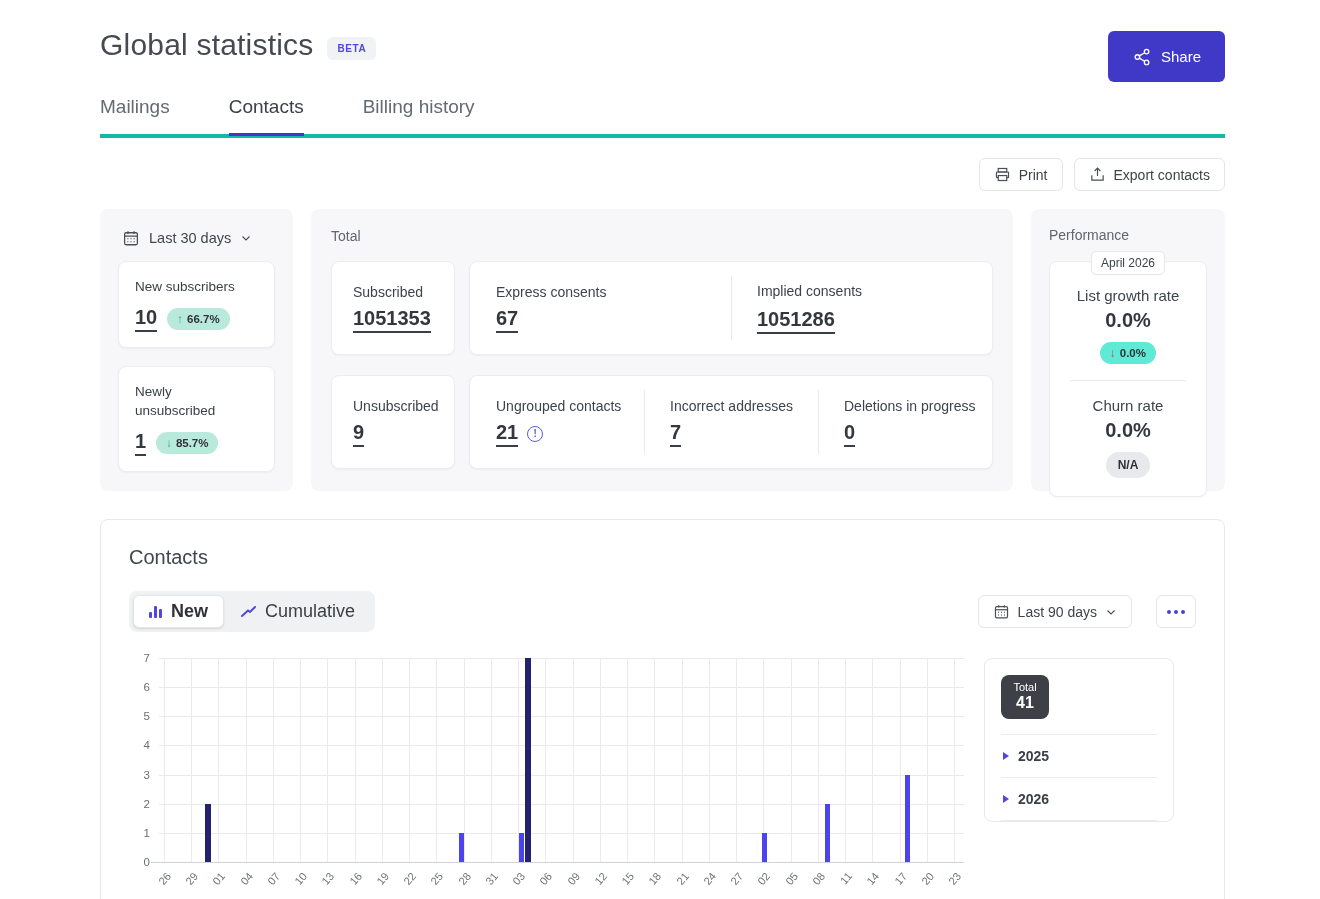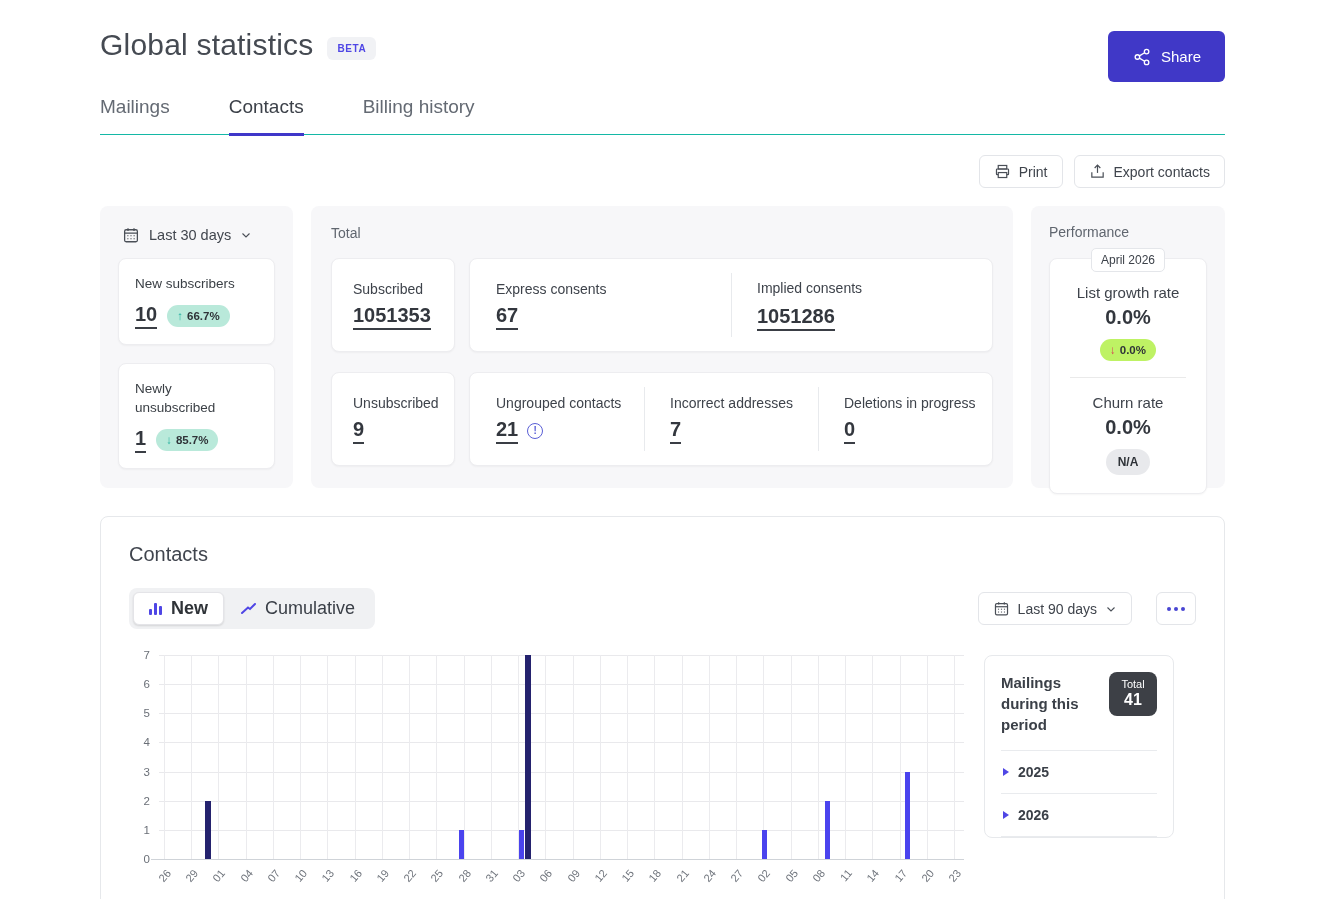--- a/index.html
+++ b/index.html
@@ -9,21 +9,21 @@
 
   
   .title-row { position:relative; padding-top:28px; display:flex; align-items:flex-start; }
   h1 { font-size:30px; font-weight:400; color:#454a52; letter-spacing:.2px; }
   .beta { margin-left:14px; margin-top:9px; background:#f1f2f5; color:#4f46e5;
     font-size:10px; font-weight:bold; letter-spacing:.6px; padding:6px 10px; border-radius:6px; }
   .share-btn { position:absolute; right:0; top:31px; width:117px; height:51px;
     background:#4038c7; color:#fff; border:none; border-radius:6px; font-size:15px;
     display:flex; align-items:center; justify-content:center; gap:9px; cursor:pointer;
     font-family:inherit; }
-  .tabs { margin-top:34px; display:flex; gap:59px; border-bottom:1px solid #14b8a6; }
+  .tabs { margin-top:34px; display:flex; gap:59px; border-bottom:4px solid #14b8a6; }
   .tab { font-size:19px; color:#646a73; padding-bottom:15px; cursor:pointer; }
   .tab.active { color:#3c4149; border-bottom:3px solid #3f37c9; margin-bottom:-2px; }
 
   
   .actions-row { margin-top:20px; display:flex; justify-content:flex-end; gap:11px; }
   .ghost-btn { background:#fff; border:1px solid #e3e5e9; border-radius:6px;
     padding:7px 14px; font-size:14px; color:#3f444c; display:flex; align-items:center;
     gap:8px; cursor:pointer; font-family:inherit; }
 
   
@@ -37,21 +37,21 @@
   .mini-card { background:#fff; border:1px solid #ededf0; border-radius:8px;
     box-shadow:0 1px 2px rgba(0,0,0,.04); padding:15px 16px; margin-top:14px; }
   .mini-card + .mini-card { margin-top:18px; }
   .mini-label { font-size:13.5px; color:#3b4046; line-height:1.45; }
   .value-row { display:flex; align-items:center; margin-top:9px; }
   .big-num { font-size:20px; font-weight:bold; color:#33373e; border-bottom:2px solid #3a3e45;
     padding-bottom:1px; display:inline-block; }
   .pill { font-size:11.5px; font-weight:bold; color:#2f3338; border-radius:999px;
     padding:5px 10px; margin-left:10px; white-space:nowrap; }
   .pill.teal { background:#b9e9da; } .pill.teal .arr { color:#1fae9d; }
-  .pill.pink { background:#bef264; } .pill.pink .arr { color:#d93a54; }
+  .pill.pink { background:#5eead4; } .pill.pink .arr { color:#d93a54; }
   .pill.gray { background:#e8e9ec; margin-left:0; padding:6px 12px; font-size:12px; }
   .arr { margin-right:4px; font-weight:bold; }
 
   .total-panel { flex:1; padding:19px 20px; }
   .total-grid { margin-top:17px; display:grid; grid-template-columns:124px 1fr;
     grid-auto-rows:94px; column-gap:14px; row-gap:20px; }
   .stat-card { background:#fff; border:1px solid #ededf0; border-radius:8px;
     box-shadow:0 1px 2px rgba(0,0,0,.04); display:flex; flex-direction:column;
     justify-content:center; padding-left:21px; }
   .stat-label { font-size:14px; color:#3e434b; }
@@ -420,21 +420,20 @@
             <div class="bar" style="left: 360px; height: 29.1429px; background: rgb(74, 67, 238);"></div>
             <div class="bar" style="left: 366px; height: 204px; background: rgb(36, 34, 110); width: 6px;"></div>
             <div class="bar" style="left: 603px; height: 29.1429px; background: rgb(74, 67, 238);"></div>
             <div class="bar" style="left: 666px; height: 58.2857px; background: rgb(74, 67, 238);"></div>
             <div class="bar" style="left: 746px; height: 87.4286px; background: rgb(74, 67, 238);"></div>
           </div>
       </div>
 
       <aside class="mailings-panel">
         <div class="mp-header">
-          <div class="mp-title">Mailings during this period</div>
           <div class="total-badge">
             <div class="t-label">Total</div>
             <div class="t-value">41</div>
           </div>
         </div>
         <div class="year-row">
           <span class="tri"></span>
           <span>2025</span>
         </div>
         <div class="year-row">

